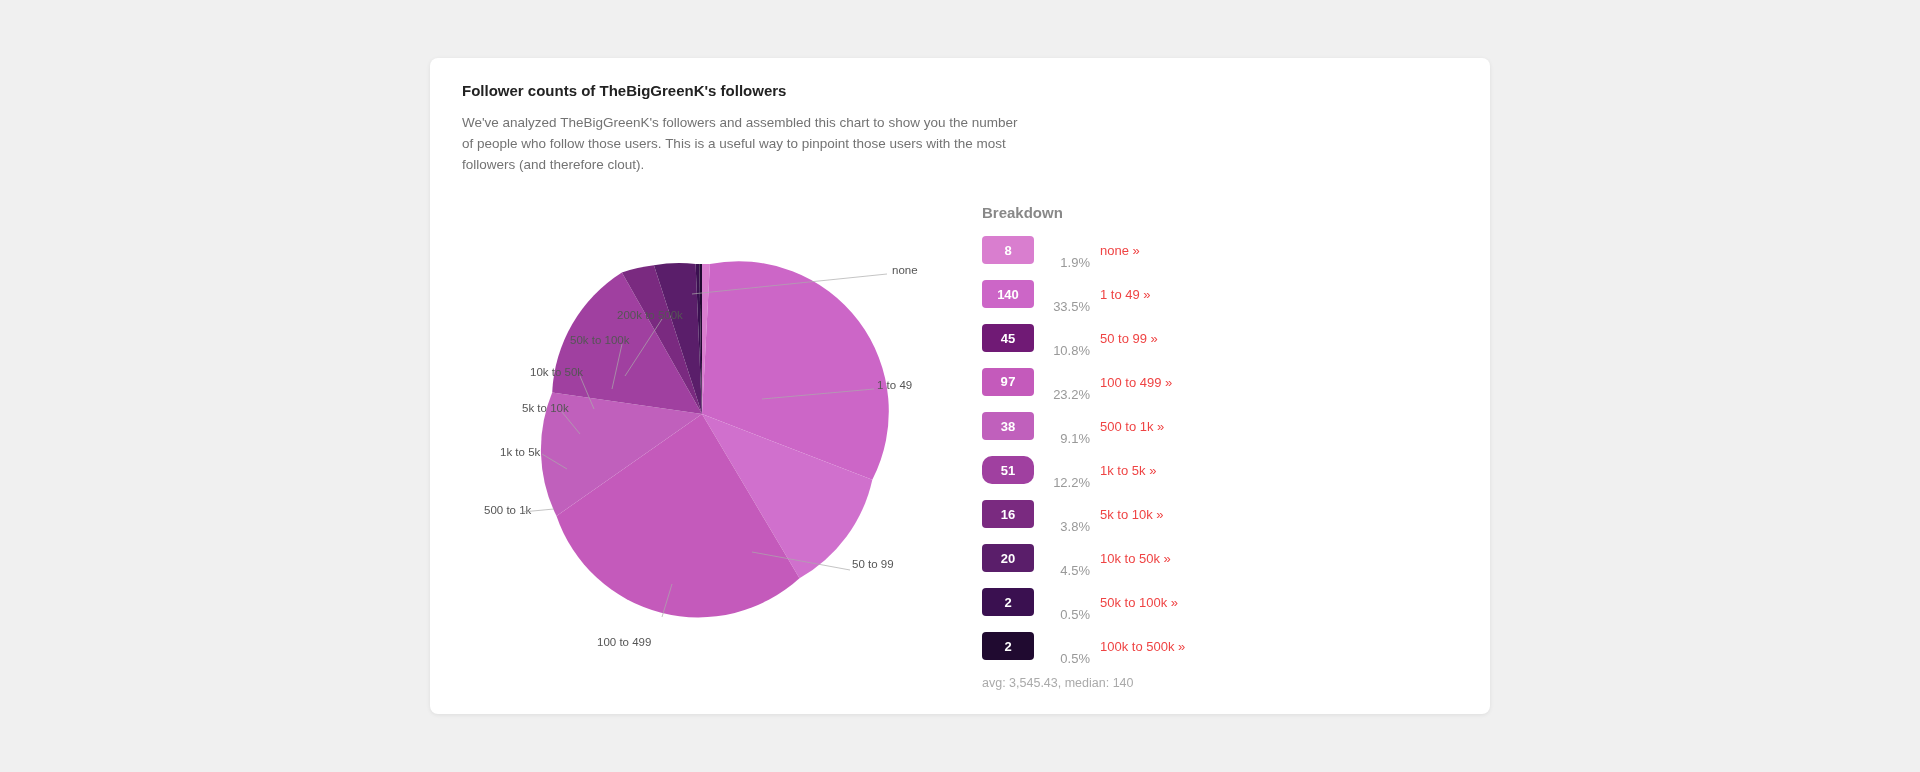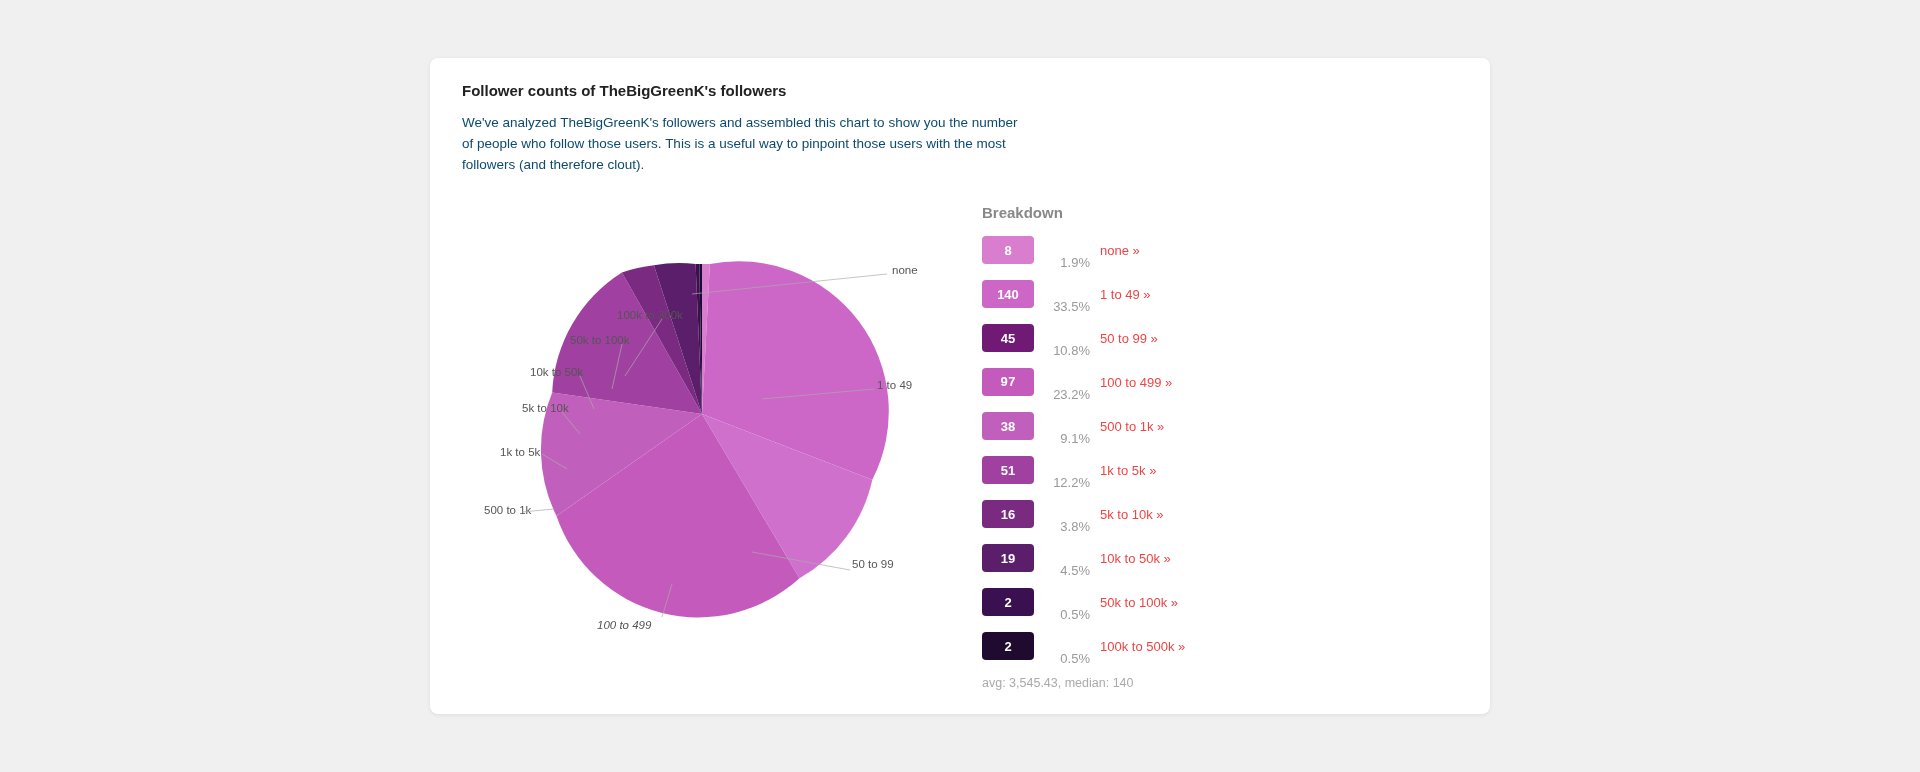--- a/index.html
+++ b/index.html
@@ -20,21 +20,21 @@
       box-shadow: 0 1px 4px rgba(0,0,0,0.08);
     }
     .card-title {
       font-size: 15px;
       font-weight: 700;
       color: #222;
       margin-bottom: 14px;
     }
     .description {
       font-size: 13.5px;
-      color: #0c4a6e;
+      color: #737373;
       line-height: 1.55;
       max-width: 560px;
       margin-bottom: 28px;
     }
     .content-row {
       display: flex;
       align-items: flex-start;
       gap: 40px;
     }
     .chart-area {
@@ -133,27 +133,27 @@
 
         <path d="M170,170 L163.6,20.0 A150,150 0 0,1 167.3,20.0 Z" fill="#3a1050"></path>
 
         <path d="M170,170 L167.3,20.0 A150,150 0 0,1 170.0,20.0 Z" fill="#200a30"></path>
       </svg>
 
       <div style="position:absolute;left:0;top:0;width:480px;height:430px;pointer-events:none;">
         <span class="pie-label" style="left:430px;top:60px;">none</span>
         <span class="pie-label" style="left:415px;top:175px;">1 to 49</span>
         <span class="pie-label" style="left:390px;top:354px;">50 to 99</span>
-        <span class="pie-label" style="left:135px;top:415px;font-style:italic;">100 to 499</span>
+        <span class="pie-label" style="left:135px;top:432px;">100 to 499</span>
         <span class="pie-label" style="left:22px;top:300px;">500 to 1k</span>
         <span class="pie-label" style="left:38px;top:242px;">1k to 5k</span>
         <span class="pie-label" style="left:60px;top:198px;">5k to 10k</span>
         <span class="pie-label" style="left:68px;top:162px;">10k to 50k</span>
         <span class="pie-label" style="left:108px;top:130px;">50k to 100k</span>
-        <span class="pie-label" style="left:155px;top:105px;">100k to 300k</span>
+        <span class="pie-label" style="left:155px;top:105px;">200k to 500k</span>
 
         <svg style="position:absolute;left:0;top:0;width:480px;height:430px;overflow:visible;">
 
           <line x1="230" y1="90" x2="425" y2="70" stroke="#aaa" stroke-width="0.7"></line>
 
           <line x1="300" y1="195" x2="412" y2="185" stroke="#aaa" stroke-width="0.7"></line>
 
           <line x1="290" y1="348" x2="388" y2="366" stroke="#aaa" stroke-width="0.7"></line>
 
           <line x1="210" y1="380" x2="200" y2="413" stroke="#aaa" stroke-width="0.7"></line>
@@ -195,31 +195,31 @@
             <div class="breakdown-badge" style="background: rgb(196, 90, 187); font-family: Liberation Mono, monospace;">97</div>
             <span class="breakdown-pct">23.2%</span>
             <a class="breakdown-link" href="#">100 to 499 »</a>
           </div>
           <div class="breakdown-row">
             <div class="breakdown-badge" style="background: rgb(192, 96, 188); text-align: right;">38</div>
             <span class="breakdown-pct">9.1%</span>
             <a class="breakdown-link" href="#">500 to 1k »</a>
           </div>
           <div class="breakdown-row">
-            <div class="breakdown-badge" style="background: rgb(160, 64, 160);">51</div>
+            <div class="breakdown-badge" style="background: rgb(160, 64, 160); border-radius: 10px;">51</div>
             <span class="breakdown-pct">12.2%</span>
             <a class="breakdown-link" href="#">1k to 5k »</a>
           </div>
           <div class="breakdown-row">
             <div class="breakdown-badge" style="background: rgb(122, 42, 128);">16</div>
             <span class="breakdown-pct">3.8%</span>
             <a class="breakdown-link" href="#">5k to 10k »</a>
           </div>
           <div class="breakdown-row">
-            <div class="breakdown-badge" style="background: rgb(90, 30, 106);">19</div>
+            <div class="breakdown-badge" style="background: rgb(90, 30, 106);">20</div>
             <span class="breakdown-pct">4.5%</span>
             <a class="breakdown-link" href="#">10k to 50k »</a>
           </div>
           <div class="breakdown-row">
             <div class="breakdown-badge" style="background: rgb(58, 16, 80);">2</div>
             <span class="breakdown-pct">0.5%</span>
             <a class="breakdown-link" href="#">50k to 100k »</a>
           </div>
           <div class="breakdown-row">
             <div class="breakdown-badge" style="background: rgb(32, 10, 48);">2</div>

